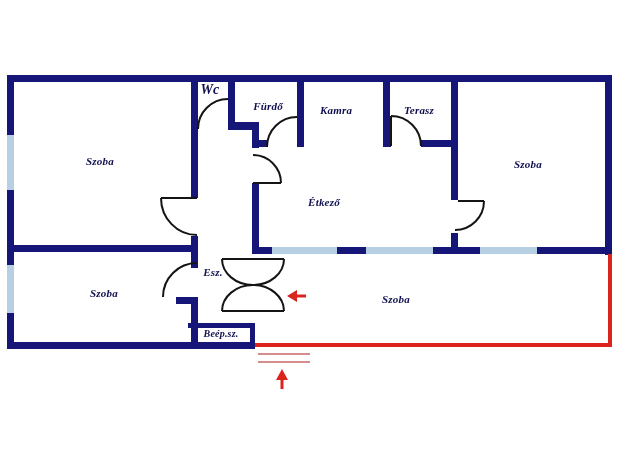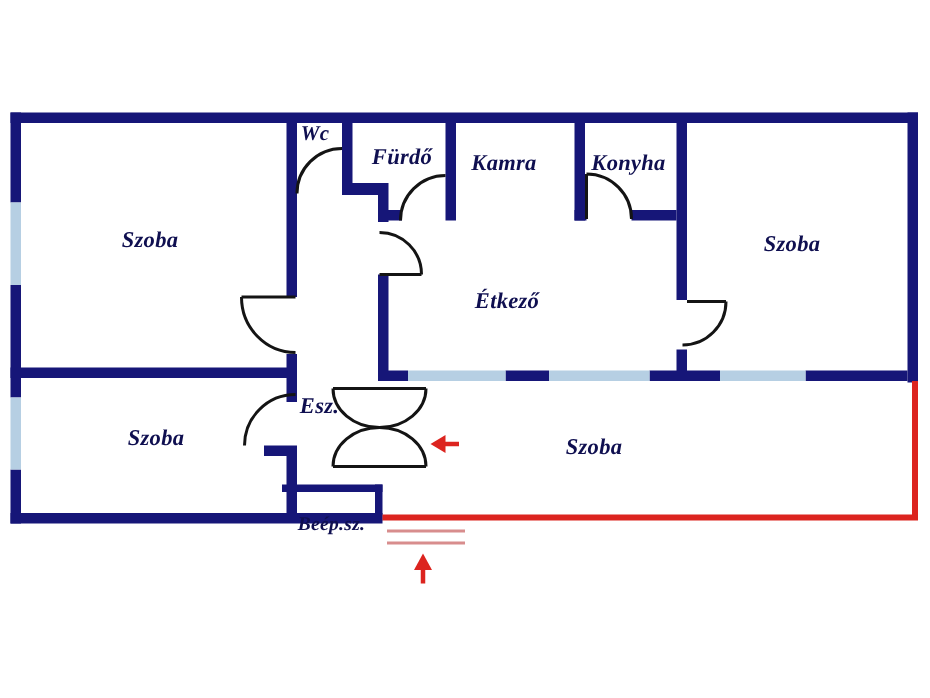--- a/index.html
+++ b/index.html
@@ -24,25 +24,25 @@
   .window{fill:var(--window);}
   .door{stroke:var(--door);stroke-width:2;fill:none;}
   .redline{fill:var(--terrace);}
   .redstroke{stroke:var(--terrace);fill:none;}
   .stepline{stroke:var(--steps);stroke-width:2;fill:none;}
   .redfill{fill:var(--terrace);}
   .room-label{
     position:absolute;
     transform:translate(-50%,-50%);
     font-weight:bold;font-style:italic;
-    font-size:15px;color:var(--label);
+    font-size:11px;color:var(--label);
     white-space:nowrap;letter-spacing:.2px;
     line-height:1;
   }
-  .room-label.sm{font-size:13px;margin-top:15px;}
+  .room-label.sm{font-size:10px;}
   .room-label.md{font-size:14px;}
 </style>
 </head>
 <body>
 
 <div class="canvas">
 
   <svg width="620" height="465" viewBox="0 0 620 465">
 
     <g>
@@ -120,21 +120,21 @@
     <g>
       <path class="redstroke" stroke-width="3" d="M 306 296 H 296"></path>
       <polygon class="redfill" points="287,296 297,290 297,302"></polygon>
     </g>
   </svg>
 
   <div class="room-label" style="left:100px;top:161px">Szoba</div>
   <div class="room-label md" style="left:210px;top:90px">Wc</div>
   <div class="room-label" style="left:268px;top:106px">Fürdő</div>
   <div class="room-label" style="left:336px;top:110px">Kamra</div>
-  <div class="room-label" style="left:419px;top:110px">Konyha</div>
+  <div class="room-label" style="left:419px;top:110px">Terasz</div>
   <div class="room-label" style="left:528px;top:164px">Szoba</div>
-  <div class="room-label" style="left:338px;top:202px">Étkező</div>
+  <div class="room-label" style="left:324px;top:202px">Étkező</div>
   <div class="room-label" style="left:104px;top:293px">Szoba</div>
   <div class="room-label" style="left:213px;top:272px">Esz.</div>
   <div class="room-label sm" style="left:221px;top:334px">Beép.sz.</div>
   <div class="room-label" style="left:396px;top:299px">Szoba</div>
 
 </div>
 
 </body></html>

